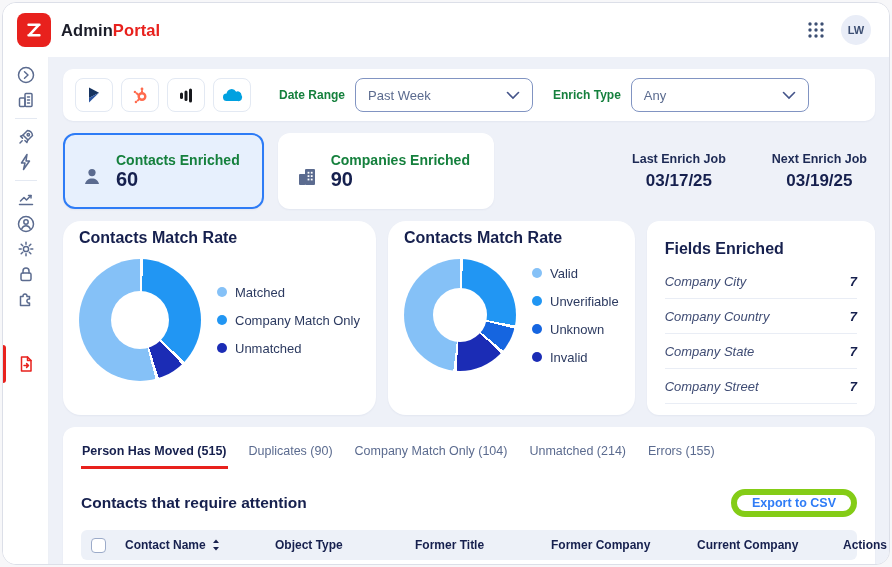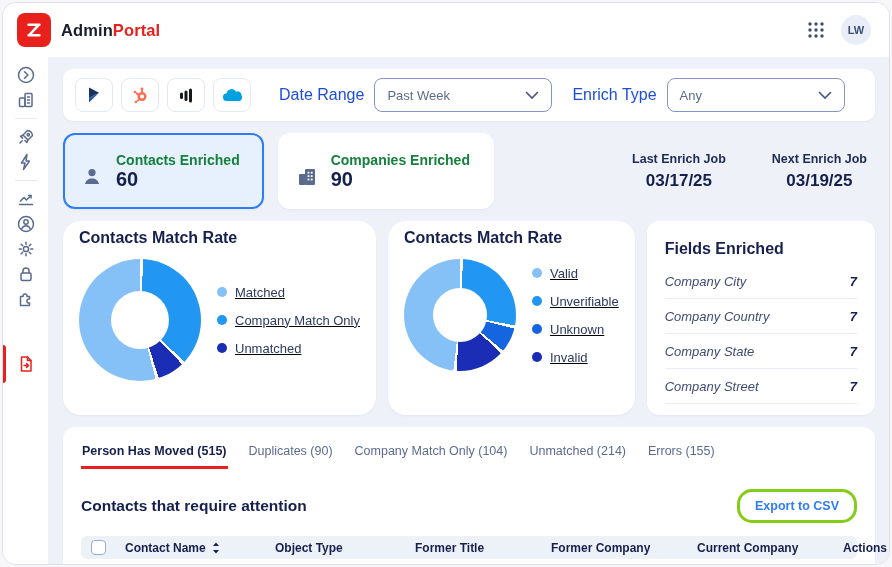--- a/index.html
+++ b/index.html
@@ -24,63 +24,63 @@
   .side-divider { width:22px; height:1px; background:#e4e9f2; margin:3px 0 8px; }
   .side-item.active { color:#e8211d; margin-top:40px; }
   .side-item.active::before { content:''; position:absolute; left:-13px; top:-9px; width:3px; height:38px; background:#e8211d; border-radius:0 3px 3px 0; }
 
   .content { flex:1; background:#eef1f8; padding:12px 14px 0; display:flex; flex-direction:column; gap:12px; overflow:hidden; }
   .card { background:#fff; border-radius:12px; box-shadow:0 1px 2px rgba(23,43,99,.05); }
 
   
   .filter-bar { flex:0 0 52px; display:flex; align-items:center; padding:0 12px; border-radius:10px; }
   .source-btn { width:38px; height:34px; border:1px solid #e3e9f3; border-radius:8px; background:#fff; display:flex; align-items:center; justify-content:center; margin-right:8px; cursor:pointer; }
-  .flabel { font-size:16px; font-weight:400; color:#1d4ed8; margin-left:20px; margin-right:10px; white-space:nowrap; }
+  .flabel { font-size:12px; font-weight:700; color:#15803d; margin-left:20px; margin-right:10px; white-space:nowrap; }
   .select { width:178px; height:34px; border:1px solid #8194c2; border-radius:8px; background:#fff; display:flex; align-items:center; justify-content:space-between; padding:0 12px; font-size:13px; color:#5b6b8f; cursor:pointer; }
 
   
   .stats-row { flex:0 0 76px; display:flex; align-items:center; gap:14px; }
   .stat-card { height:76px; display:flex; align-items:center; gap:12px; padding:0 22px 0 15px; border:2px solid transparent; cursor:pointer; border-radius:12px; }
   .stat-card.selected { background:#e7f0fd; border-color:#2e7cf6; }
   .stat-icon { width:24px; height:24px; color:#5b6b8f; margin-top:12px; }
   .stat-label { font-size:14px; font-weight:600; color:#15803d; }
   .stat-value { font-size:20px; font-weight:800; color:#16204e; line-height:1.15; }
   .jobs { margin-left:auto; display:flex; gap:46px; padding-right:8px; text-align:center; }
   .job-label { font-size:12.5px; font-weight:600; color:#1d2a55; }
   .job-value { font-size:17px; font-weight:800; color:#16204e; margin-top:5px; }
 
   
   .charts-row { flex:0 0 194px; display:flex; gap:12px; }
   .chart-card { padding:8px 16px;border-radius:18px; }
   .chart-card.c0 { flex:0 0 302px; }
   .chart-card.c1 { flex:0 0 244px; }
   .fields-card { flex:1; padding:19px 18px 0; }
   .chart-title { font-size:16px; font-weight:800; color:#16204e; }
-  .chart-body { display:flex; align-items:center; gap:16px; margin-top:12px;text-decoration:underline; }
+  .chart-body { display:flex; align-items:center; gap:16px; margin-top:12px; }
   .donut { width:122px; height:122px; border-radius:50%; position:relative; flex:0 0 auto; }
   .donut::after { content:''; position:absolute; inset:26%; background:#fff; border-radius:50%; }
   .c1 .donut { width:112px; height:112px; }
   .legend { display:flex; flex-direction:column; gap:13px; }
   .legend-item { display:flex; align-items:center; gap:8px; font-size:13px; color:#2c3a60; white-space:nowrap; }
   .dot { width:10px; height:10px; border-radius:50%; flex:0 0 auto; }
   .field-row { display:flex; justify-content:space-between; align-items:center; padding:10px 0 9px; border-bottom:1px solid #e9edf5; font-size:13px; }
   .field-label { color:#3f4c74; }
   .field-value { color:#16204e; font-weight:700; }
   .fields-rows { margin-top:6px;font-style:italic; }
 
   
   .bottom-card { flex:1; border-radius:12px 12px 0 0; padding:0 18px; }
   .tabs { display:flex; gap:20px; padding-top:17px; }
   .tab { background:none; border:none; font-family:inherit; font-size:12.5px; color:#5b6b8f; padding:0 1px 11px; position:relative; cursor:pointer; white-space:nowrap; }
   .tab.active { color:#16204e; font-weight:700; }
   .tab.active::after { content:''; position:absolute; left:0; right:0; bottom:0; height:3px; background:#e8211d; }
   .section-row { display:flex; align-items:center; justify-content:space-between; margin-top:20px; }
   .section-title { font-size:15.5px; font-weight:800; color:#16204e; }
-  .export-btn { height:34px; padding:0 15px; border:3px solid #84cc16; border-radius:15px; background:#fff; color:#2f7cf6; font-family:inherit; font-size:12.5px; font-weight:600; cursor:pointer; }
-  .thead { margin-top:13px; background:#edf1f8; border-radius:6px; height:23px; display:grid; grid-template-columns:34px 150px 140px 136px 146px 146px 1fr; align-items:center; padding:0 10px; }
+  .export-btn { height:28px; padding:0 15px; border:6px solid #84cc16; border-radius:15px; background:#fff; color:#2f7cf6; font-family:inherit; font-size:12.5px; font-weight:600; cursor:pointer; }
+  .thead { margin-top:13px; background:#edf1f8; border-radius:6px; height:30px; display:grid; grid-template-columns:34px 150px 140px 136px 146px 146px 1fr; align-items:center; padding:0 10px; }
   .th { font-size:12px; font-weight:600; color:#16204e; display:flex; align-items:center; gap:5px; }
   .th.right { justify-content:flex-end; }
   .checkbox { width:15px; height:15px; border:1.5px solid #9cabc9; border-radius:4px; background:#fff; cursor:pointer; display:inline-block; }
 </style>
 </head>
 <body>
 
 <div class="window">
 
   <div class="topbar">

